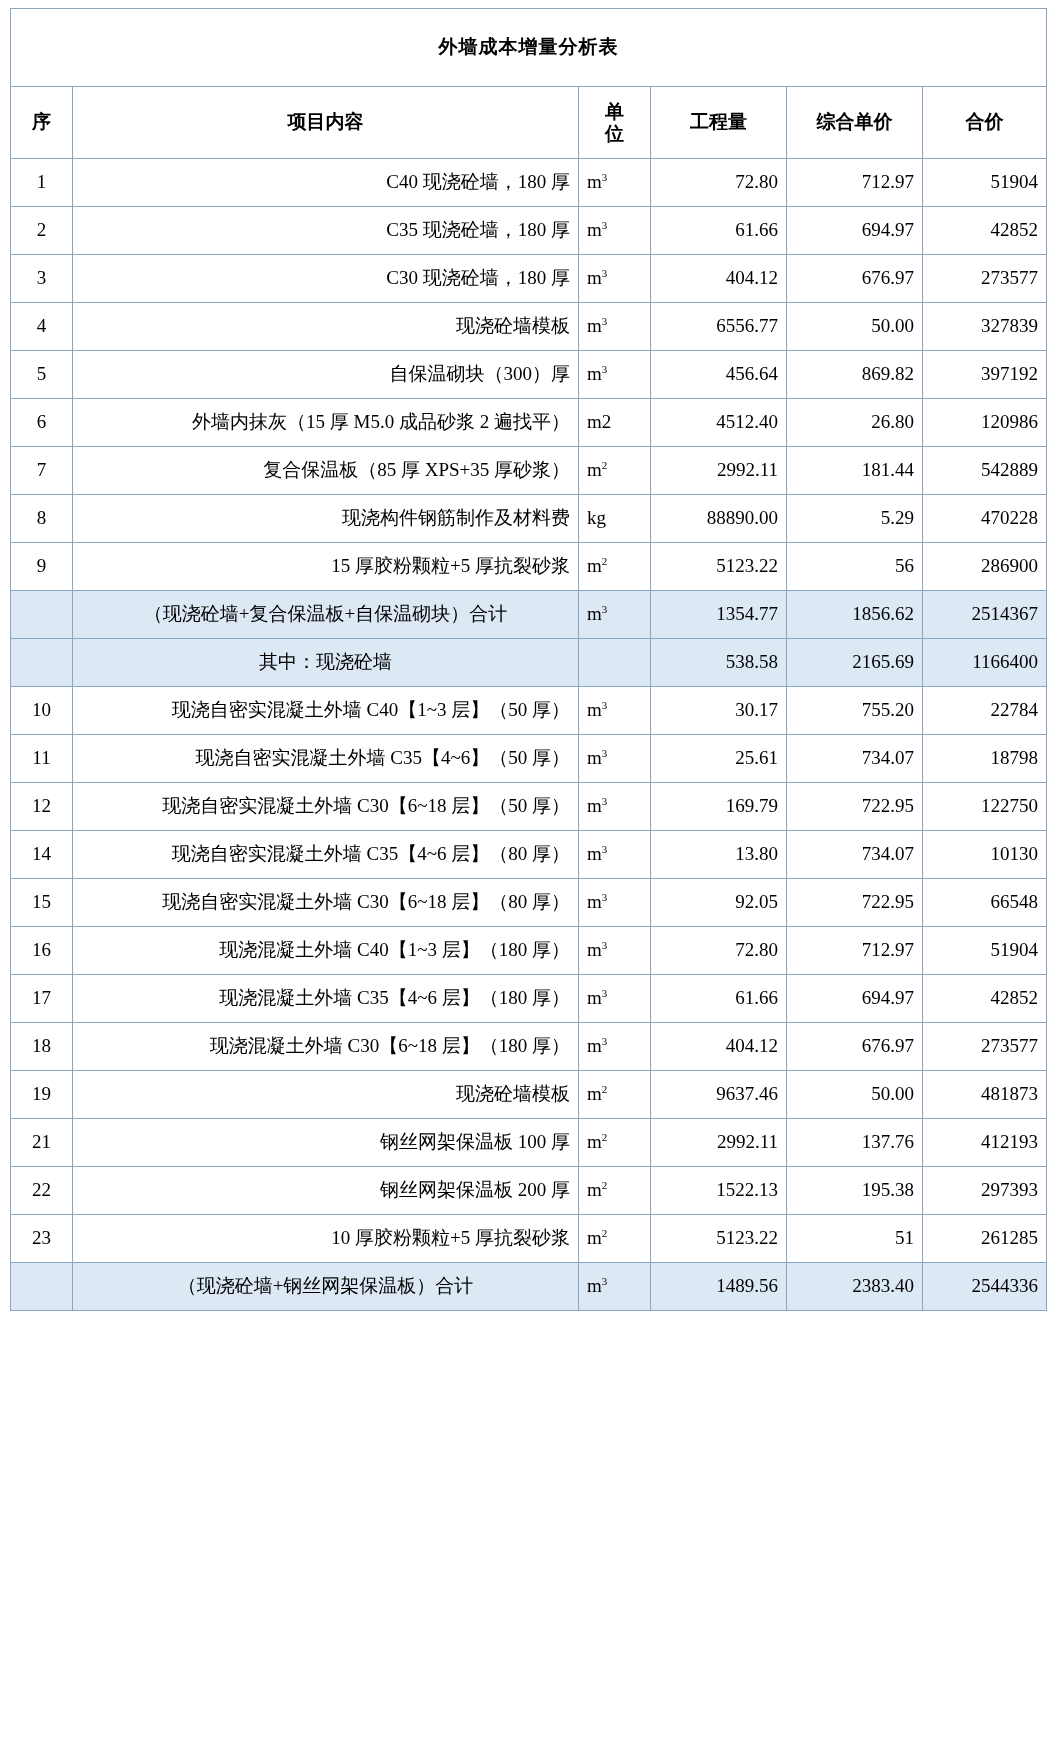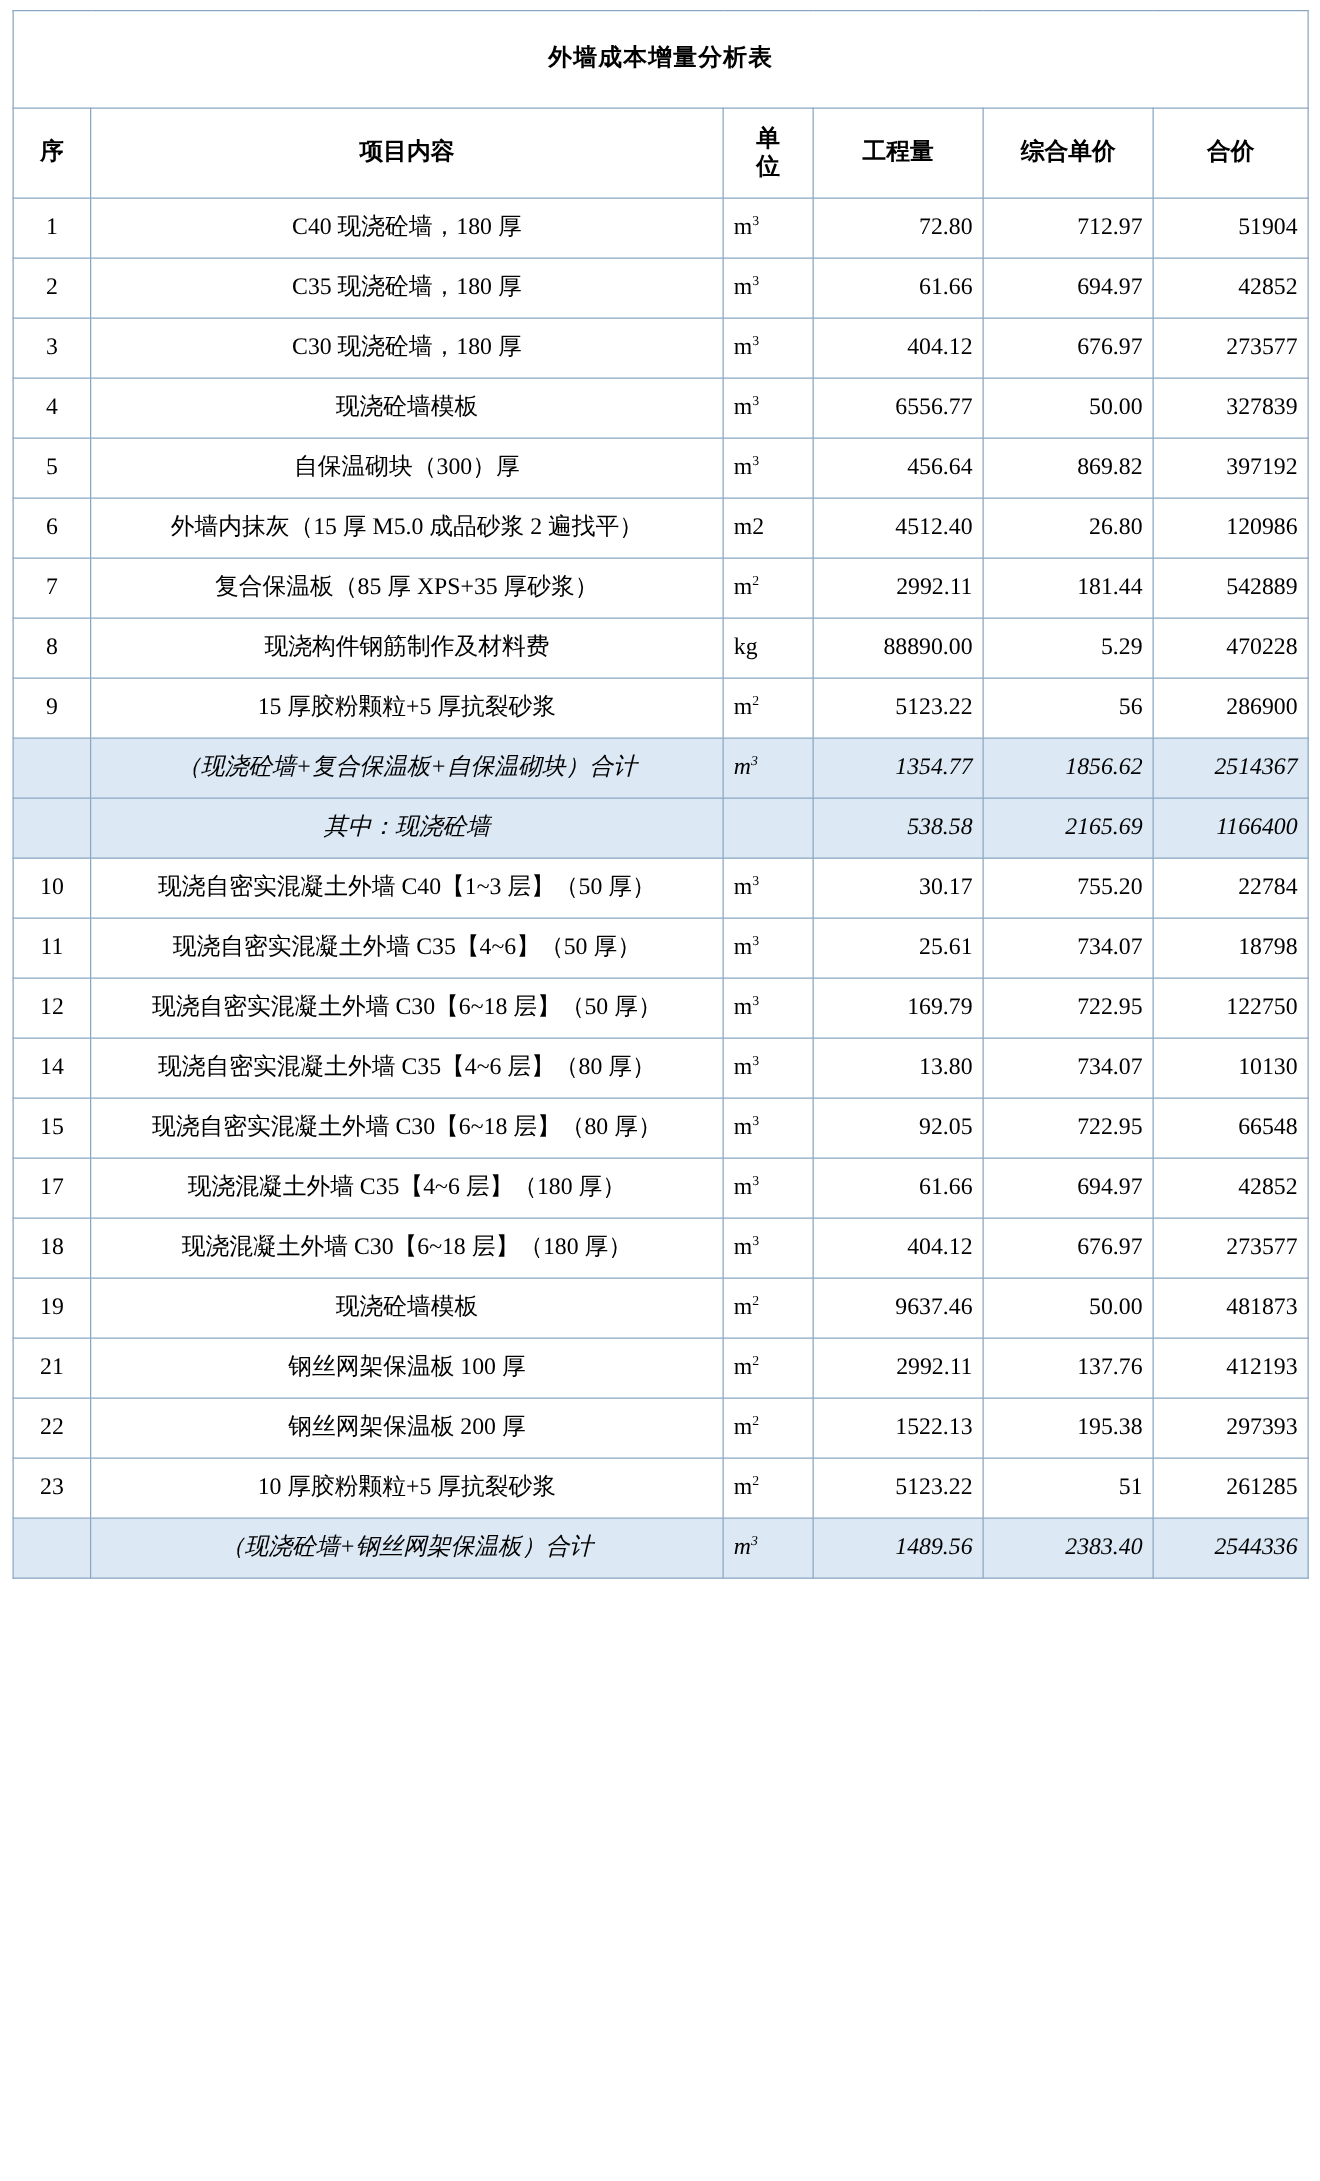--- a/index.html
+++ b/index.html
@@ -52,28 +52,27 @@
   }
   
   col.c-seq { width: 62px; }
   col.c-item { width: 506px; }
   col.c-unit { width: 72px; }
   col.c-qty { width: 136px; }
   col.c-price { width: 136px; }
   col.c-total { width: 124px; }
 
   td.seq { text-align: center; font-size: 19px; }
-  td.item { text-align: center; font-size: 19px; padding-left: 14px; }
+  td.item { text-align: right; font-size: 19px; padding-left: 14px; }
   td.unit { text-align: left; font-size: 18px; }
   td.num { text-align: right; font-size: 19px; padding-right: 12px; }
 
   tr.subtotal td {
     background: #dce9f5;
     font-weight: 400;
-    font-style: italic;
   }
   tr.subtotal td.item {
     text-align: center;
     padding-left: 8px;
   }
   sup {
     font-size: 11px;
     vertical-align: super;
     line-height: 0;
   }
@@ -229,20 +228,28 @@
         </tr>
         <tr>
           <td class="seq">15</td>
           <td class="item">现浇自密实混凝土外墙 C30【6~18 层】（80 厚）</td>
           <td class="unit"><span>m</span><sup>3</sup></td>
           <td class="num">92.05</td>
           <td class="num">722.95</td>
           <td class="num">66548</td>
         </tr>
         <tr>
+          <td class="seq">16</td>
+          <td class="item">现浇混凝土外墙 C40【1~3 层】（180 厚）</td>
+          <td class="unit"><span>m</span><sup>3</sup></td>
+          <td class="num">72.80</td>
+          <td class="num">712.97</td>
+          <td class="num">51904</td>
+        </tr>
+        <tr>
           <td class="seq">17</td>
           <td class="item">现浇混凝土外墙 C35【4~6 层】（180 厚）</td>
           <td class="unit"><span>m</span><sup>3</sup></td>
           <td class="num">61.66</td>
           <td class="num">694.97</td>
           <td class="num">42852</td>
         </tr>
         <tr>
           <td class="seq">18</td>
           <td class="item">现浇混凝土外墙 C30【6~18 层】（180 厚）</td>

